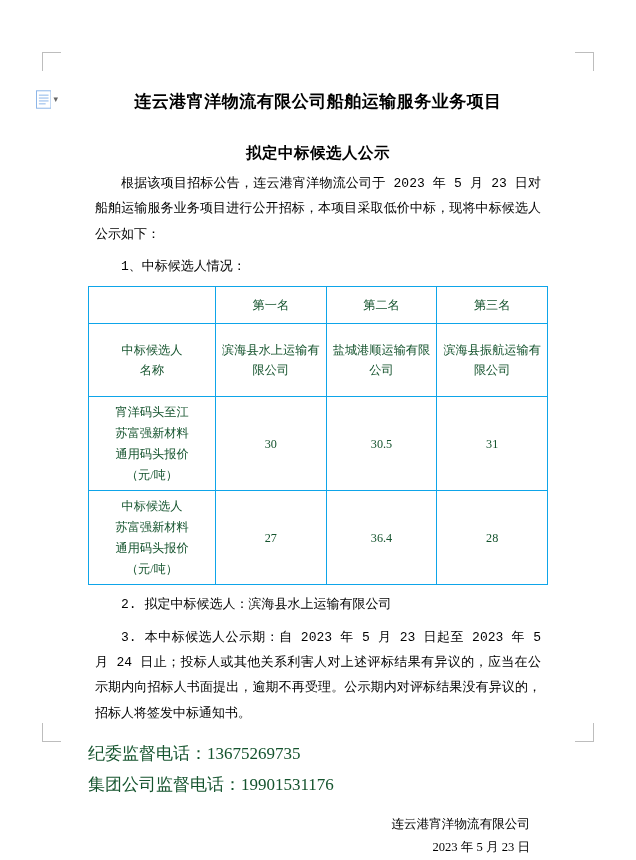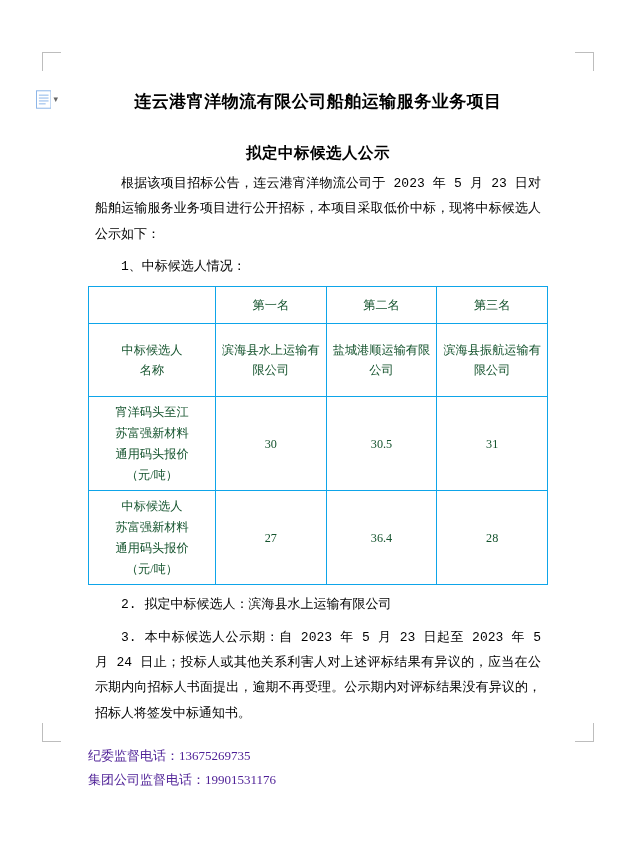--- a/index.html
+++ b/index.html
@@ -103,24 +103,24 @@
     width: 118px;
     line-height: 1.7;
   }
   table.bid tr.r-name td { height: 62px; text-align: center; }
   table.bid tr.r-data td { height: 70px; }
 
   .p-item2 { margin-top: 8px; text-indent: 2em; }
   .p-item3 { margin-top: 2px; text-indent: 2em; }
 
   .phones {
-    margin-top: 18px;
-    font-size: 13px;
+    margin-top: 12px;
+    font-size: 17px;
     line-height: 1.85;
-    color: #4c1d95;
+    color: #14532d;
   }
   .signature {
     margin-top: 12px;
     font-size: 12.6px;
     line-height: 1.85;
     text-align: right;
     padding-right: 18px;
     color: #000;
   }
 </style>
@@ -196,15 +196,19 @@
       </table>
 
     <p class="para p-item2">2. 拟定中标候选人：滨海县水上运输有限公司</p>
     <p class="para p-item3">3. 本中标候选人公示期：自 2023 年 5 月 23 日起至 2023 年 5 月 24 日止；投标人或其他关系利害人对上述评标结果有异议的，应当在公示期内向招标人书面提出，逾期不再受理。公示期内对评标结果没有异议的，招标人将签发中标通知书。</p>
 
     <div class="phones">
       <div>纪委监督电话：13675269735</div>
       <div>集团公司监督电话：19901531176</div>
     </div>
 
+    <div class="signature">
+      <div>连云港宵洋物流有限公司</div>
+      <div>2023 年 5 月 23 日</div>
+    </div>
 
   </div>
 </div>
 
 </body></html>

